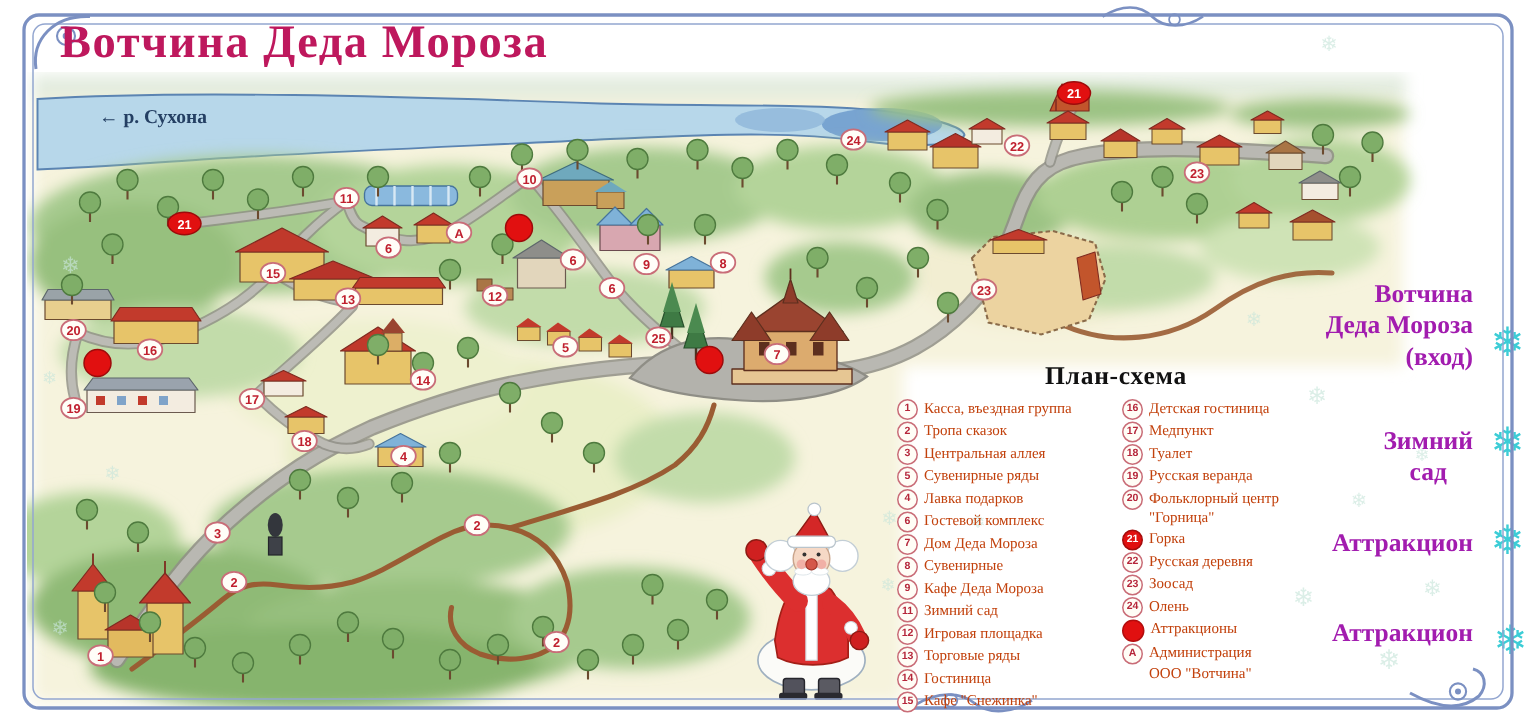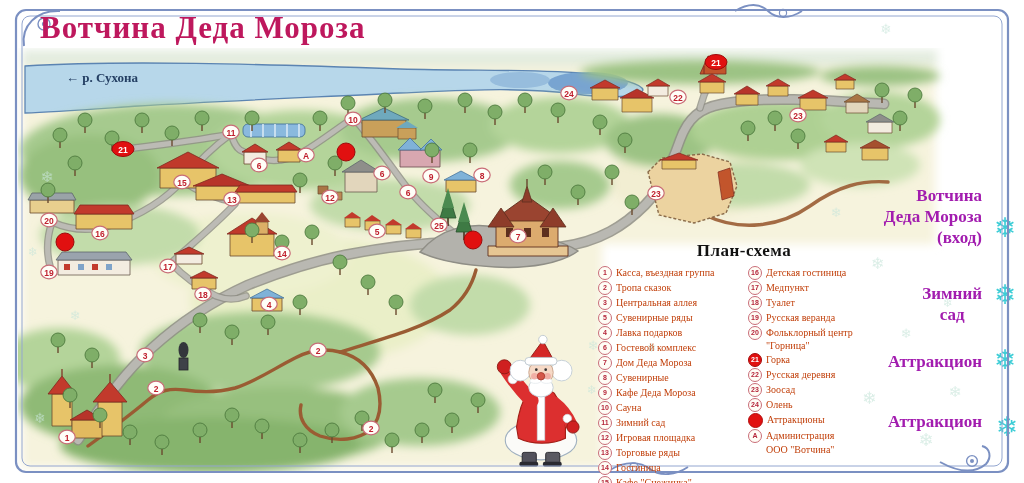--- a/index.html
+++ b/index.html
@@ -650,24 +650,20 @@
           </div>
           <div class="lrow">
             <span class="lmark">8</span>
             <span class="ltxt">Сувенирные</span>
           </div>
           <div class="lrow">
             <span class="lmark">9</span>
             <span class="ltxt">Кафе Деда Мороза</span>
           </div>
           <div class="lrow">
-            <span class="lmark">10</span>
-            <span class="ltxt">Сауна</span>
-          </div>
-          <div class="lrow">
             <span class="lmark">11</span>
             <span class="ltxt">Зимний сад</span>
           </div>
           <div class="lrow">
             <span class="lmark">12</span>
             <span class="ltxt">Игровая площадка</span>
           </div>
           <div class="lrow">
             <span class="lmark">13</span>
             <span class="ltxt">Торговые ряды</span>

